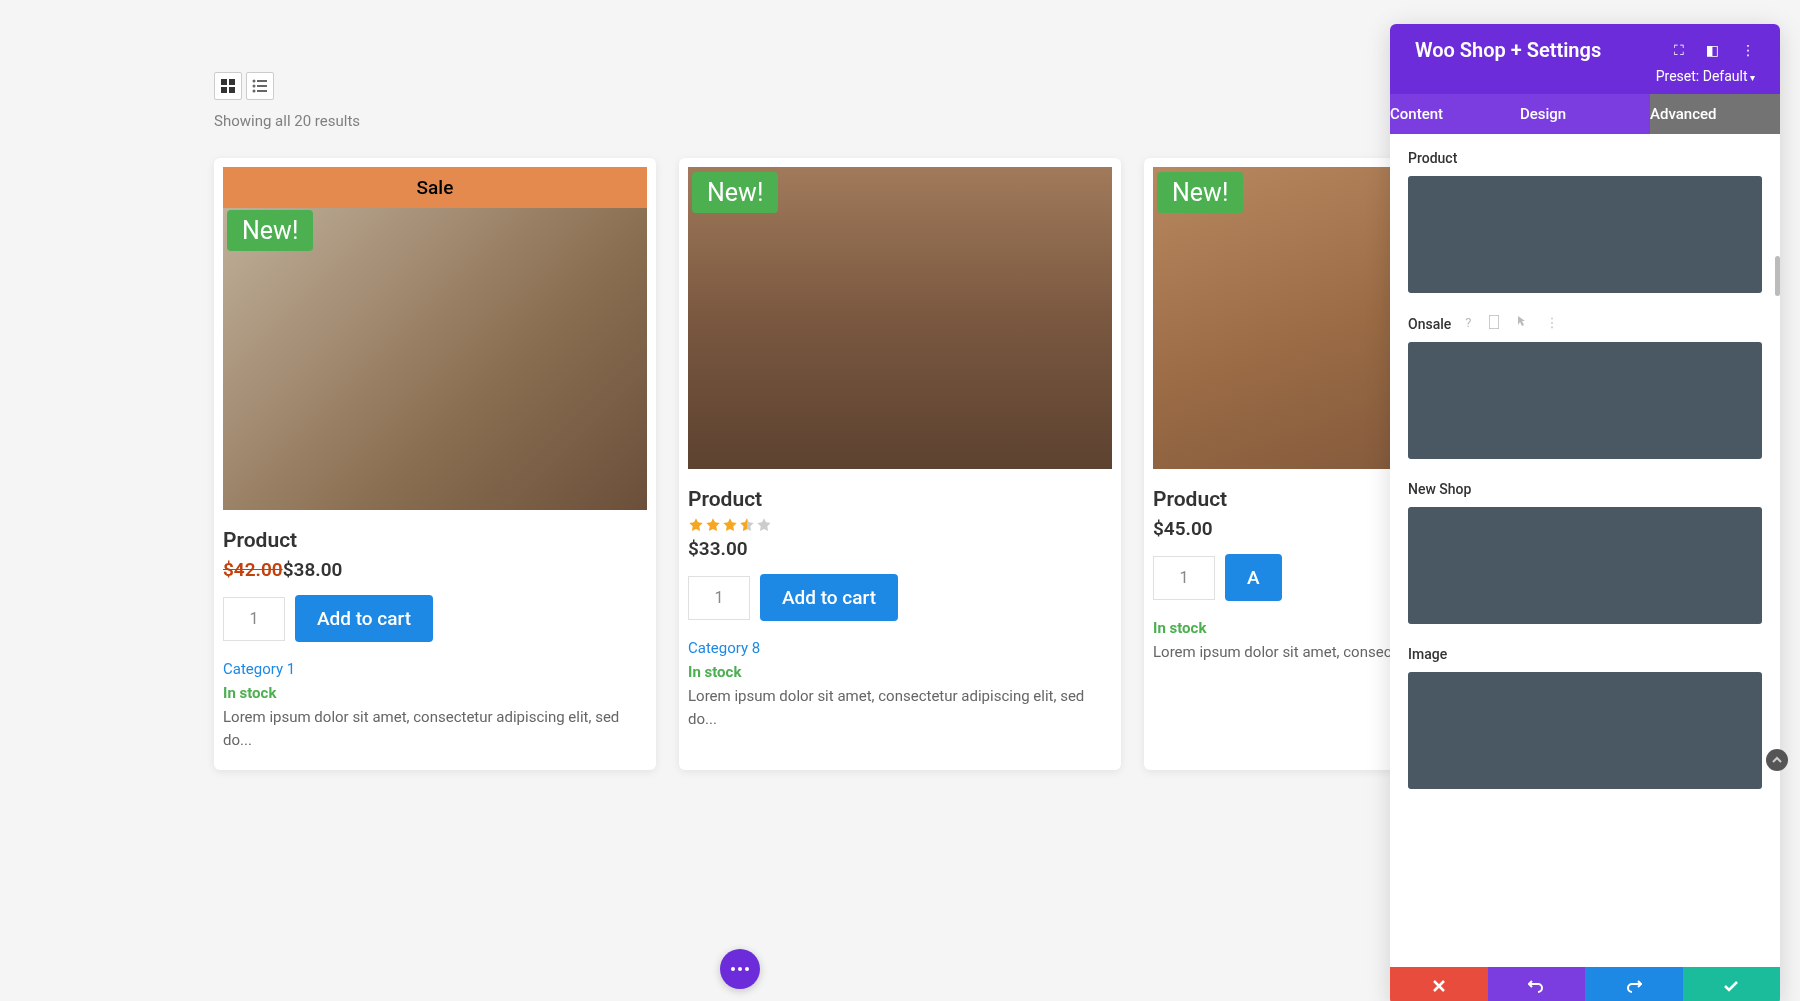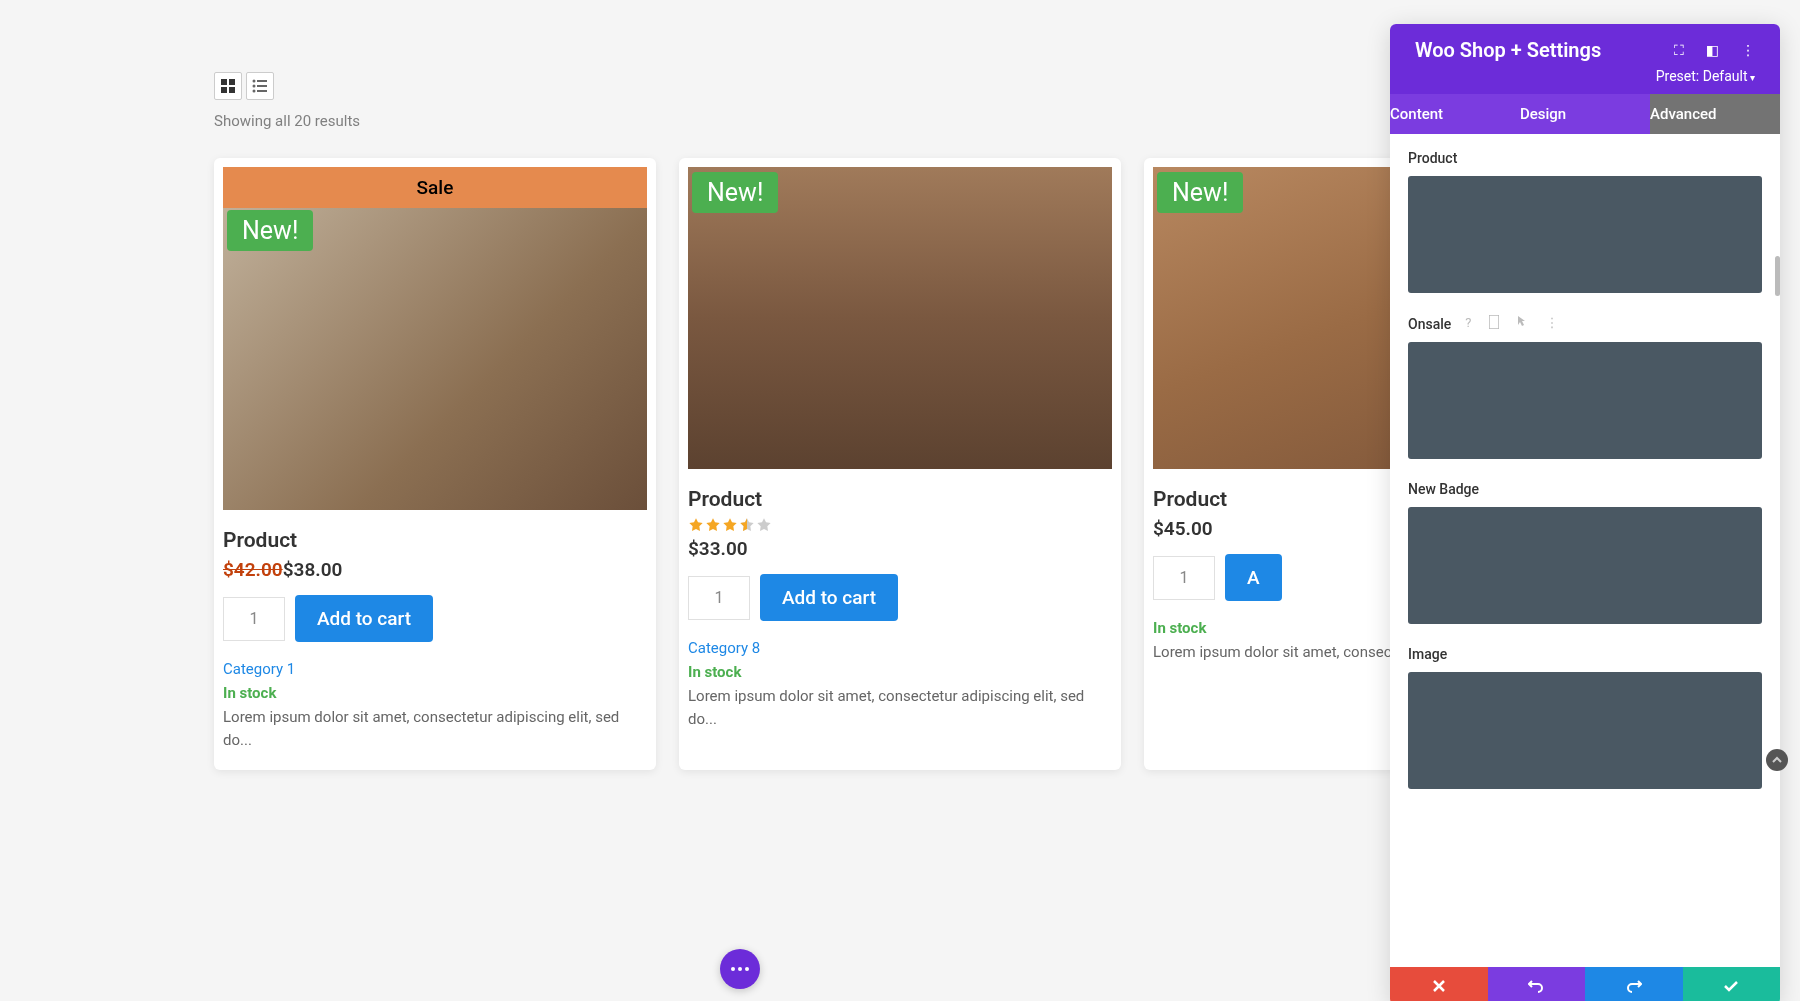--- a/index.html
+++ b/index.html
@@ -236,21 +236,21 @@
           <span><svg width="10" height="12" viewBox="0 0 10 12">
                 <path d="M1 1 L1 10 L3 7 L5 11 L7 10 L5 6 L8 6 Z" fill="#bbb"></path>
               </svg></span>
           <span>⋮</span>
         </div>
       </div>
       <div class="setting-box"></div>
     </div>
     <div class="setting-group">
       <div class="setting-label-row">
-        <div class="setting-label">New Badge</div>
+        <div class="setting-label">New Shop</div>
       </div>
       <div class="setting-box"></div>
     </div>
     <div class="setting-group">
       <div class="setting-label-row">
         <div class="setting-label">Image</div>
       </div>
       <div class="setting-box"></div>
     </div>
   </div>

